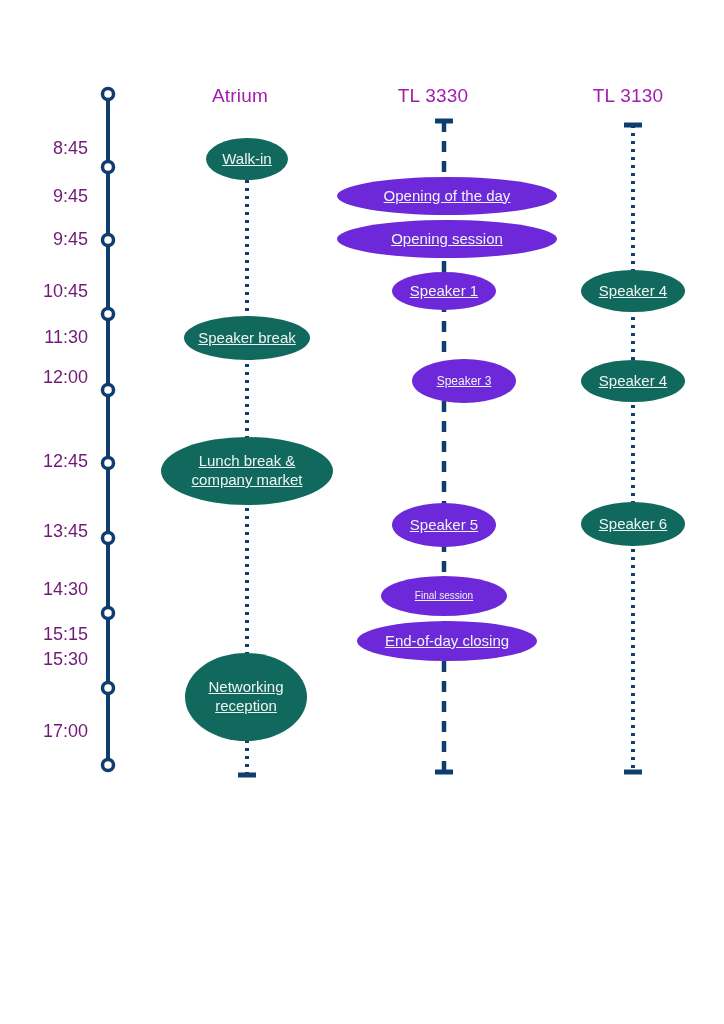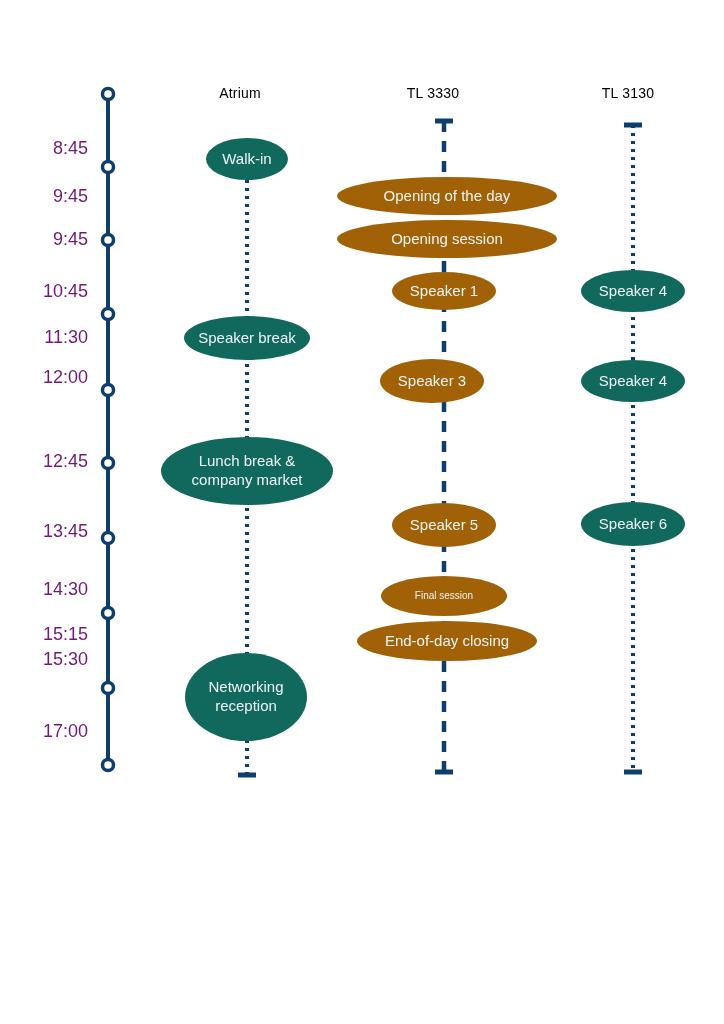--- a/index.html
+++ b/index.html
@@ -17,22 +17,22 @@
   }
   #stage {
     position: absolute;
     left: 0; top: 0;
     width: 724px;
     height: 1024px;
   }
   .col-header {
     position: absolute;
     transform: translateX(-50%);
-    color: #000000;
-    font-size: 14px;
+    color: #a21caf;
+    font-size: 19px;
     letter-spacing: 0.2px;
     white-space: nowrap;
     text-align: center;
   }
   .time-label {
     position: absolute;
     transform: translate(-100%, -50%);
     color: #701a75;
     font-size: 18px;
     white-space: nowrap;
@@ -45,22 +45,23 @@
     align-items: center;
     justify-content: center;
     text-align: center;
     color: #eef4f4;
     font-size: 15px;
     line-height: 1.25;
     border-radius: 50%;
     box-sizing: border-box;
     padding: 0 6px;
     white-space: pre-line;
+    text-decoration: underline;
   }
-  .node.blue { background: #a16207; }
+  .node.blue { background: #6d28d9; }
   .node.green { background: #11695d; }
   .axis-svg {
     position: absolute;
     left: 0; top: 0;
     width: 724px;
     height: 1024px;
     pointer-events: none;
   }
 </style>
 </head>
@@ -112,21 +113,21 @@
   <div id="nodes">
       <div class="node green" style="left: 247px; top: 159px; width: 82px; height: 42px; font-size: 15px;">Walk-in</div>
       <div class="node green" style="left: 247px; top: 338px; width: 126px; height: 44px; font-size: 15px;">Speaker break</div>
       <div class="node green" style="left: 247px; top: 471px; width: 172px; height: 68px; font-size: 15px;">Lunch break &amp;
 company market</div>
       <div class="node green" style="left: 246px; top: 697px; width: 122px; height: 88px; font-size: 15px;">Networking
 reception</div>
       <div class="node blue" style="left: 447px; top: 196px; width: 220px; height: 38px; font-size: 15px;">Opening of the day</div>
       <div class="node blue" style="left: 447px; top: 239px; width: 220px; height: 38px; font-size: 15px;">Opening session</div>
       <div class="node blue" style="left: 444px; top: 291px; width: 104px; height: 38px; font-size: 15px;">Speaker 1</div>
-      <div class="node blue" style="left: 432px; top: 381px; width: 104px; height: 44px; font-size: 15px;">Speaker 3</div>
+      <div class="node blue" style="left: 464px; top: 381px; width: 104px; height: 44px; font-size: 12px;">Speaker 3</div>
       <div class="node blue" style="left: 444px; top: 525px; width: 104px; height: 44px; font-size: 15px;">Speaker 5</div>
       <div class="node blue" style="left: 444px; top: 596px; width: 126px; height: 40px; font-size: 10px;">Final session</div>
       <div class="node blue" style="left: 447px; top: 641px; width: 180px; height: 40px; font-size: 15px;">End-of-day closing</div>
       <div class="node green" style="left: 633px; top: 291px; width: 104px; height: 42px; font-size: 15px;">Speaker 4</div>
       <div class="node green" style="left: 633px; top: 381px; width: 104px; height: 42px; font-size: 15px; text-align: right;">Speaker 4</div>
       <div class="node green" style="left: 633px; top: 524px; width: 104px; height: 44px; font-size: 15px;">Speaker 6</div>
     </div>
 </div>
 
 </body></html>

